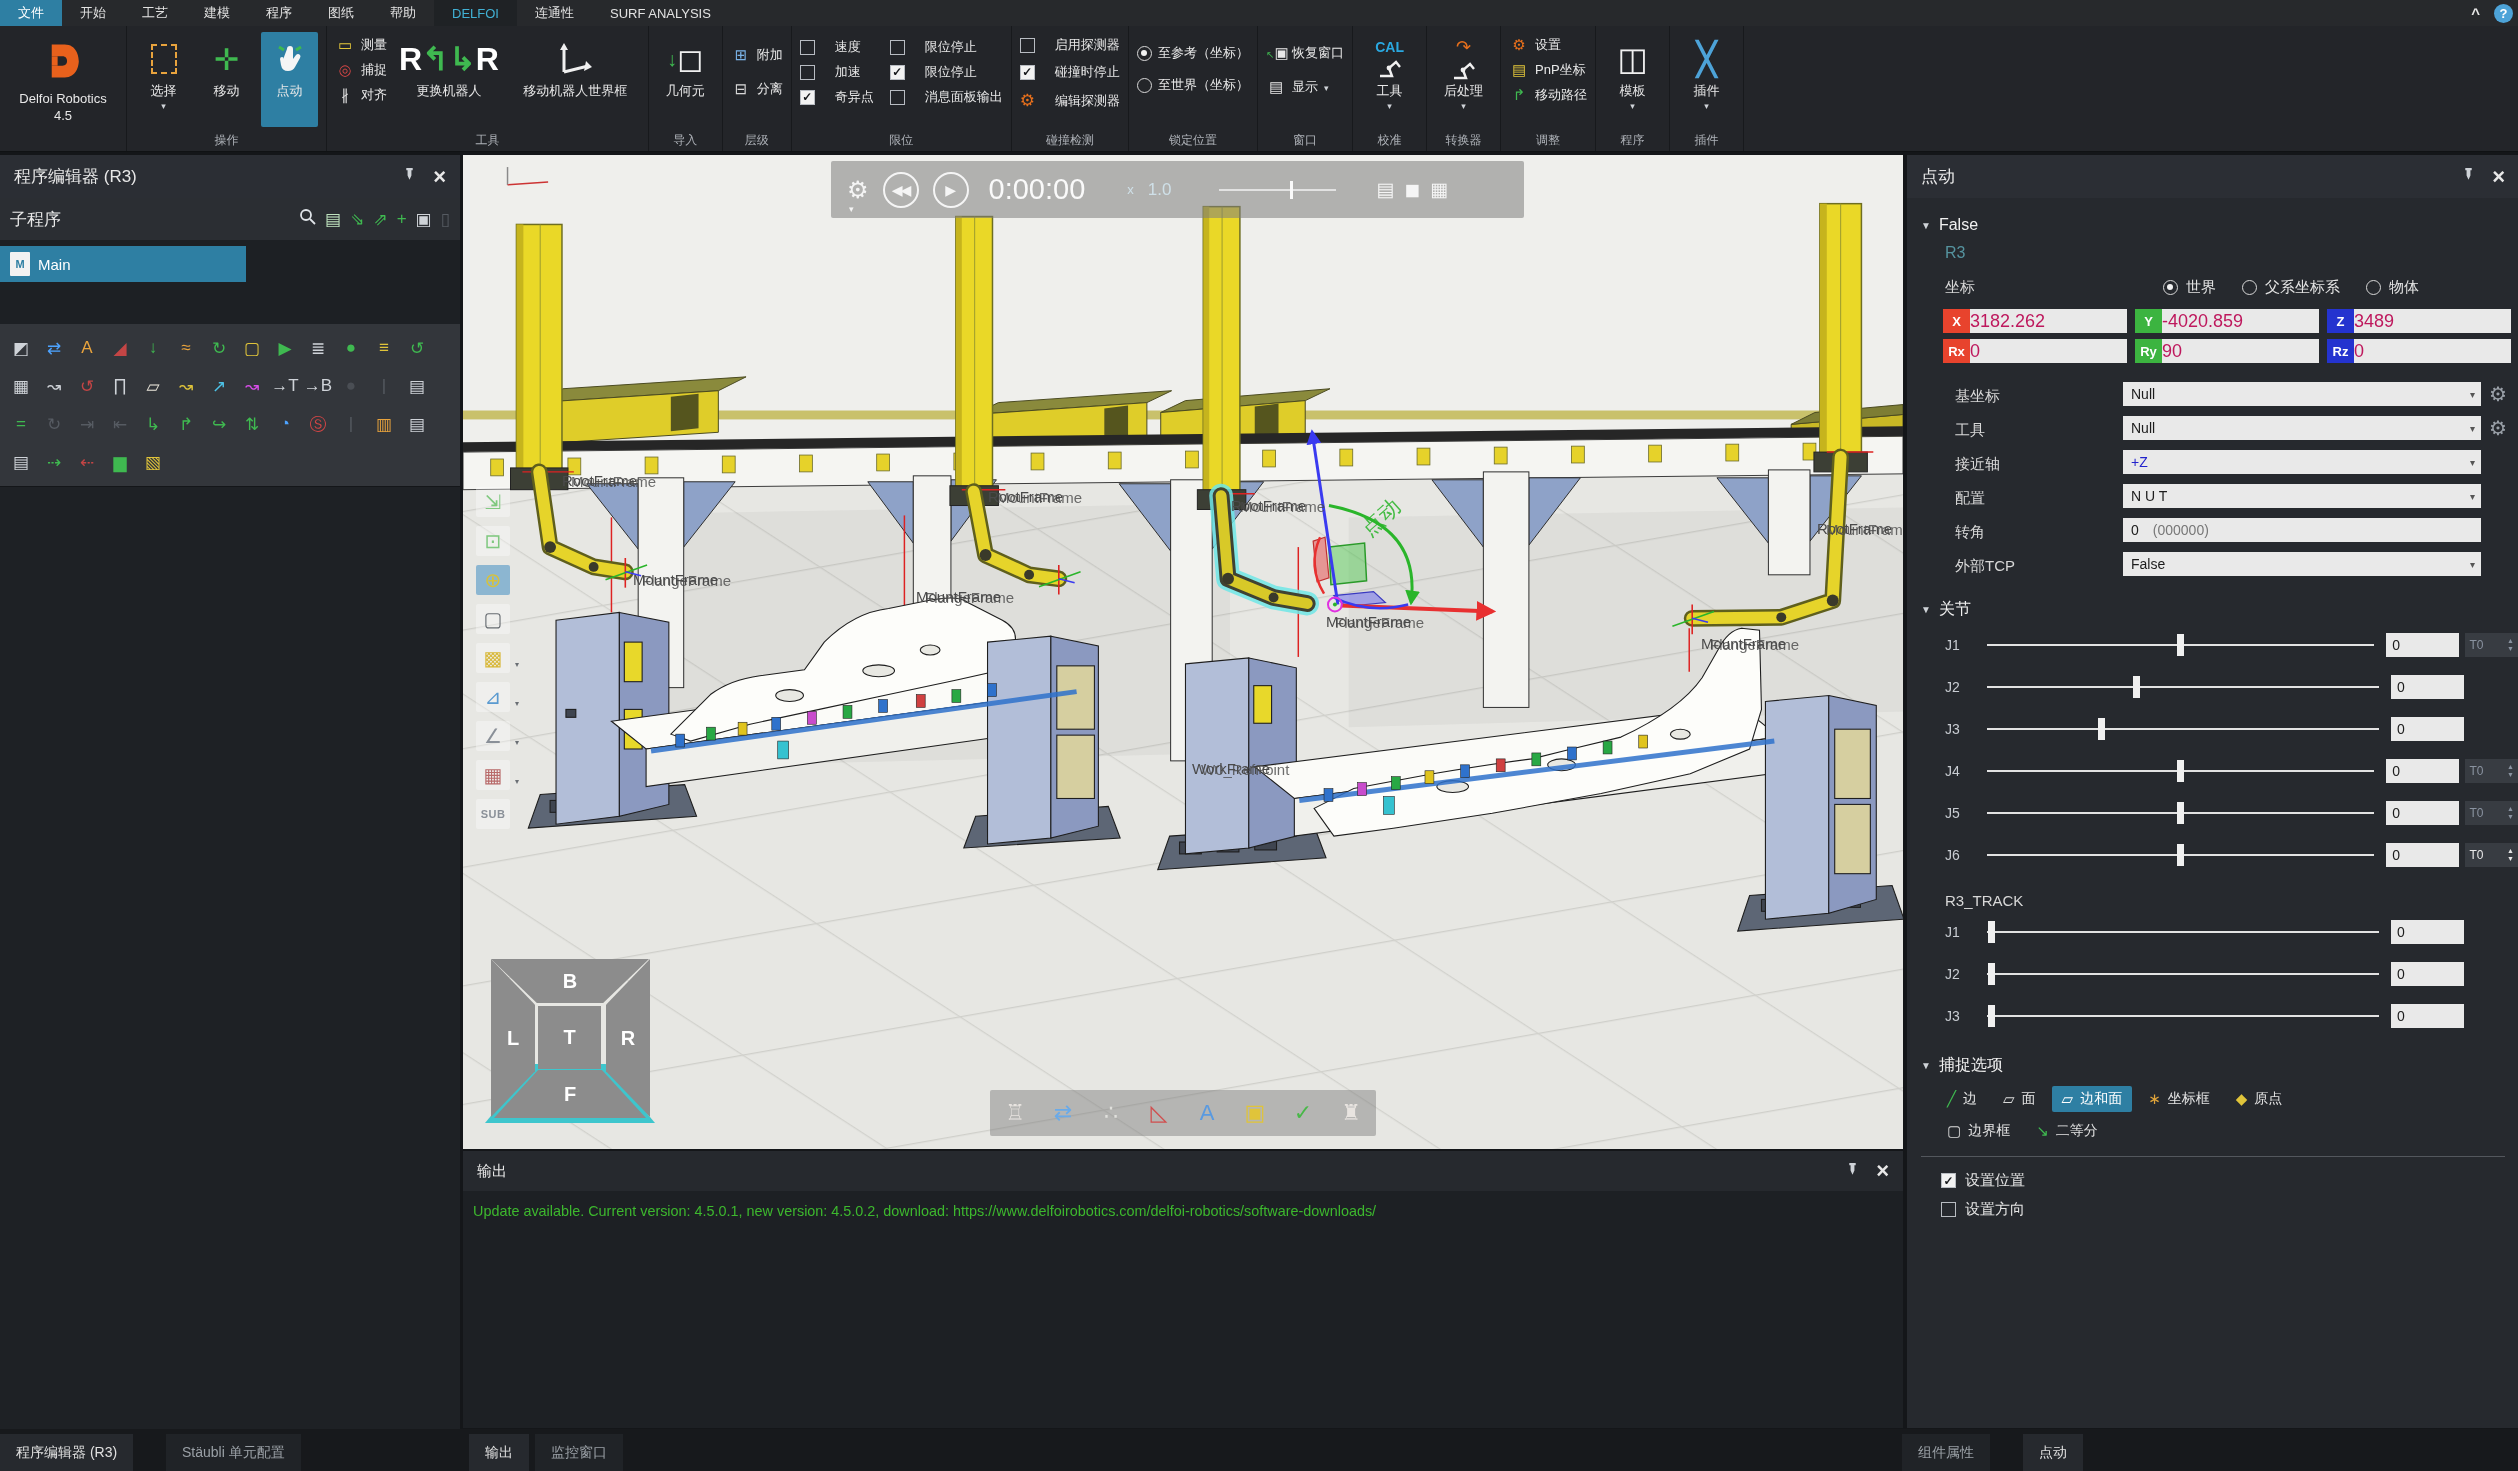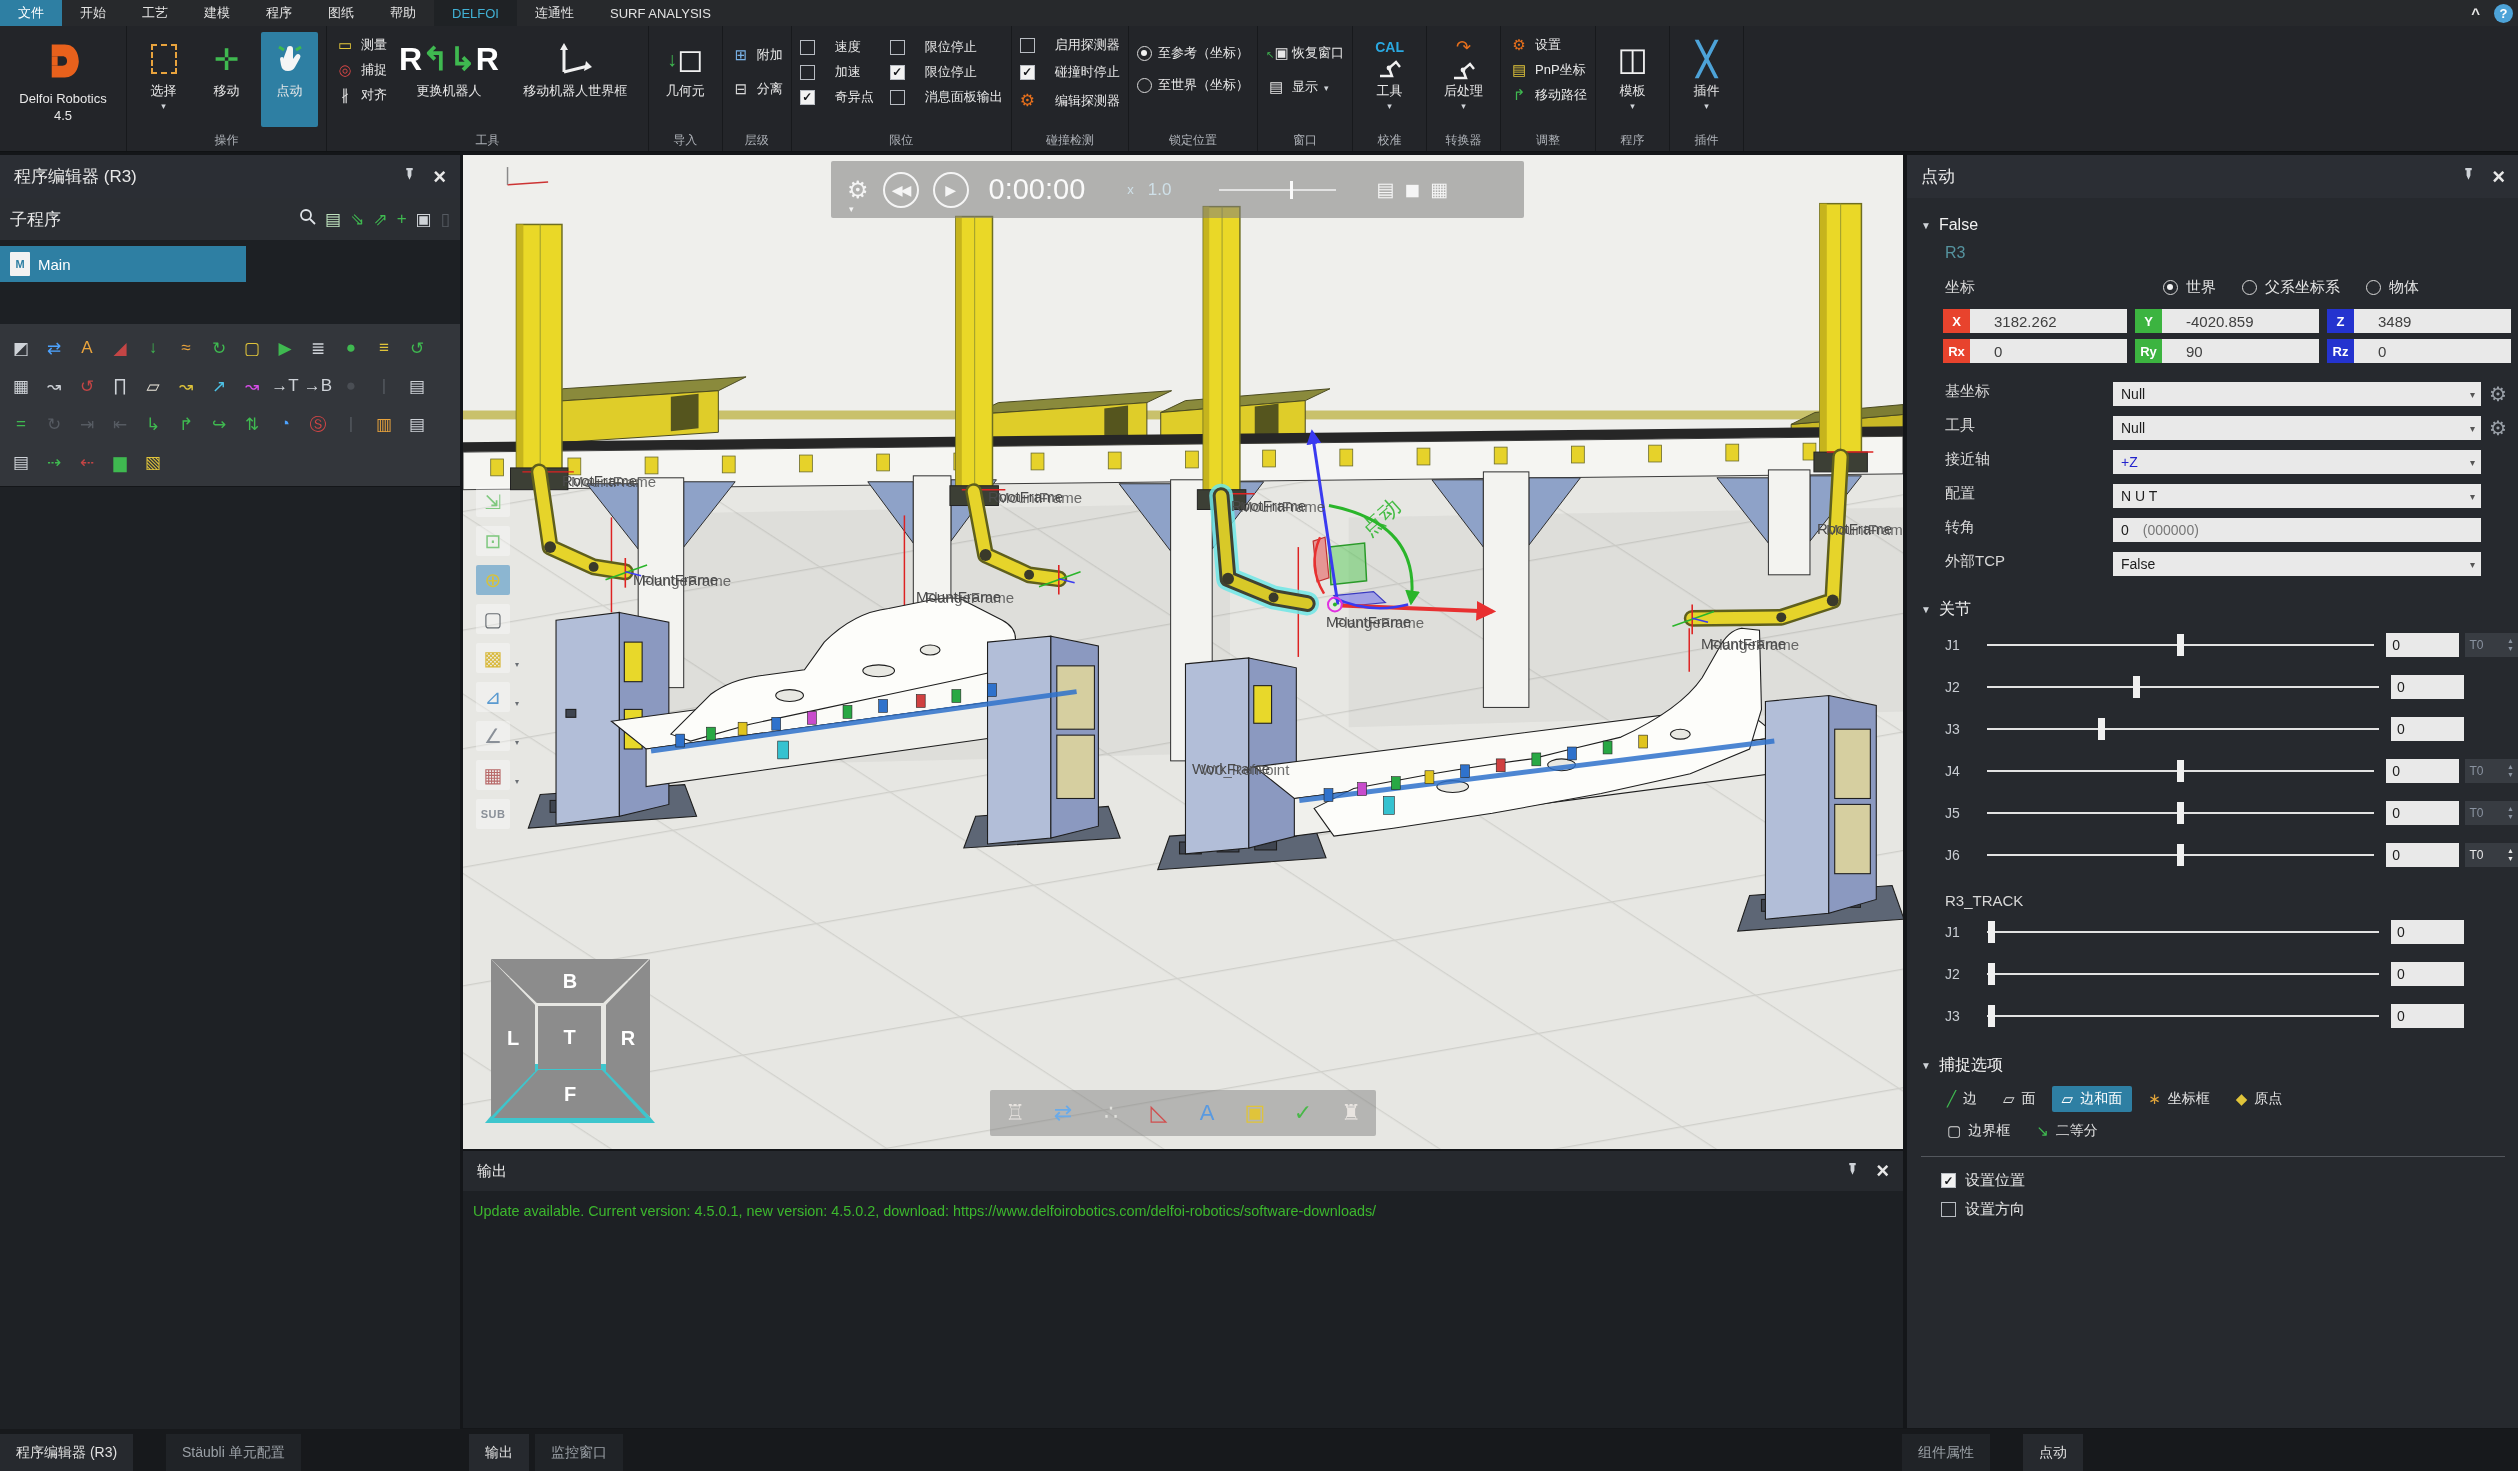--- a/index.html
+++ b/index.html
@@ -102,22 +102,22 @@
   .sect-head { display:flex; align-items:center; gap:8px; font-size:16px; color:#f0f0f0; padding:18px 0 4px 14px; }
   .sect-head .tri { font-size:10px; color:#cfd3d8; }
   #robot-name { color:#55939f; font-size:16px; padding:6px 0 2px 38px; }
   #coord-row { display:flex; align-items:center; padding:14px 0 6px 38px; gap:10px; }
   #coord-row .lbl { width:208px; color:#d8d8d8; }
   .rad-item { display:flex; align-items:center; gap:8px; color:#e4e4e4; margin-right:26px; }
   .pose-grid { display:grid; grid-template-columns:repeat(3,1fr); gap:6px 8px; padding:6px 8px 0 36px; }
   .pose-cell { display:flex; height:24px; }
   .chip { width:27px; background:#888; color:#fff; font-size:13px; font-weight:bold; display:flex; align-items:center; justify-content:center; }
   .chip.x { background:#e8432d; } .chip.y { background:#3cb440; } .chip.z { background:#2433cf; }
-  .pose-val { flex:1; background:#e9e9e9; color:#404040; font-size:15px; padding:0 24px; display:flex; align-items:center; }
-  .prop-row { display:flex; align-items:flex-start; padding:5px 8px 5px 38px; }
+  .pose-val { flex:1; background:#e9e9e9; color:#be185d; font-size:18px; padding:0 0; display:flex; align-items:center; }
+  .prop-row { display:flex; align-items:flex-end; padding:5px 8px 5px 38px;margin-left:10px; }
   .prop-row .lbl { width:168px; color:#d8d8d8; }
   .dd { position:relative; height:24px; background:#e9e9e9; color:#1c1c1c; font-size:14px; display:flex; align-items:center; padding:0 20px 0 8px; flex:1; }
   .dd .arrow { position:absolute; right:6px; font-size:10px; color:#555; }
   .dd.accent { color:#2222cc; }
   .dd .suffix { color:#777; margin-left:14px; }
   .gear-btn { width:26px; text-align:center; font-size:20px; color:#9aa0a8; margin-left:4px; }
   .joint-row { display:flex; align-items:center; height:42px; padding-left:38px; }
   .joint-row .jl { width:42px; color:#c8ccd2; font-size:14px; }
   .jtrack { position:relative; width:392px; height:2px; background:#e2e2e2; }
   .jtrack .h { position:absolute; top:-10px; width:7px; height:22px; background:#f0f0f0; }

